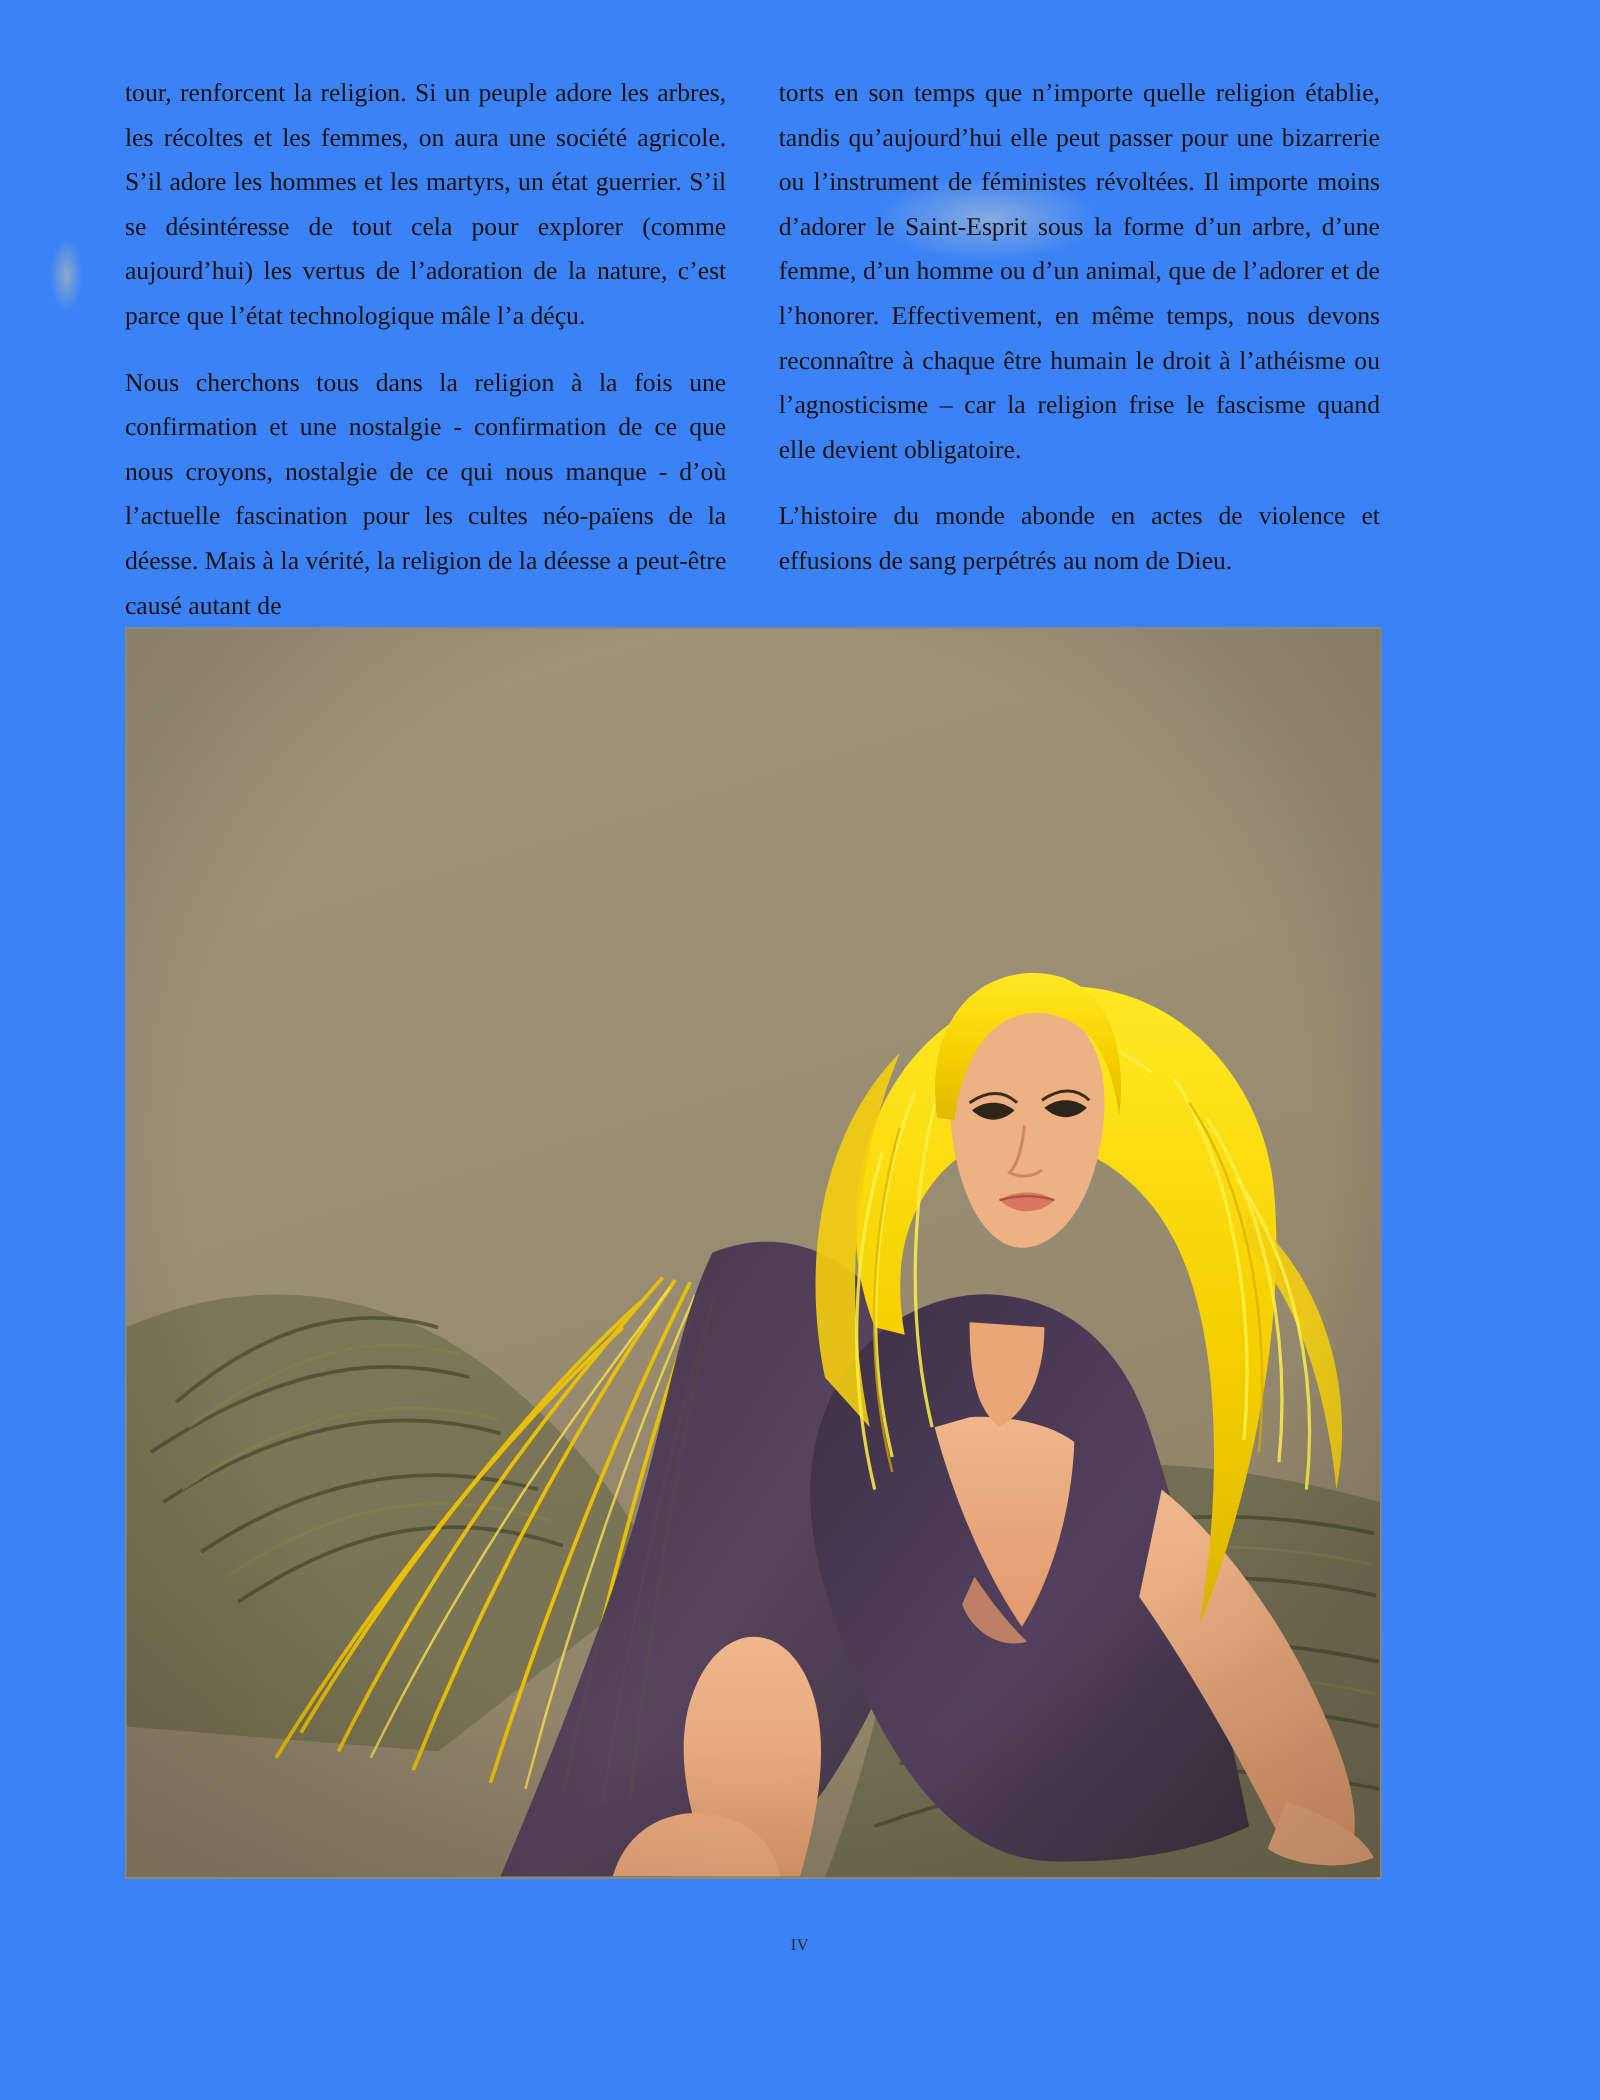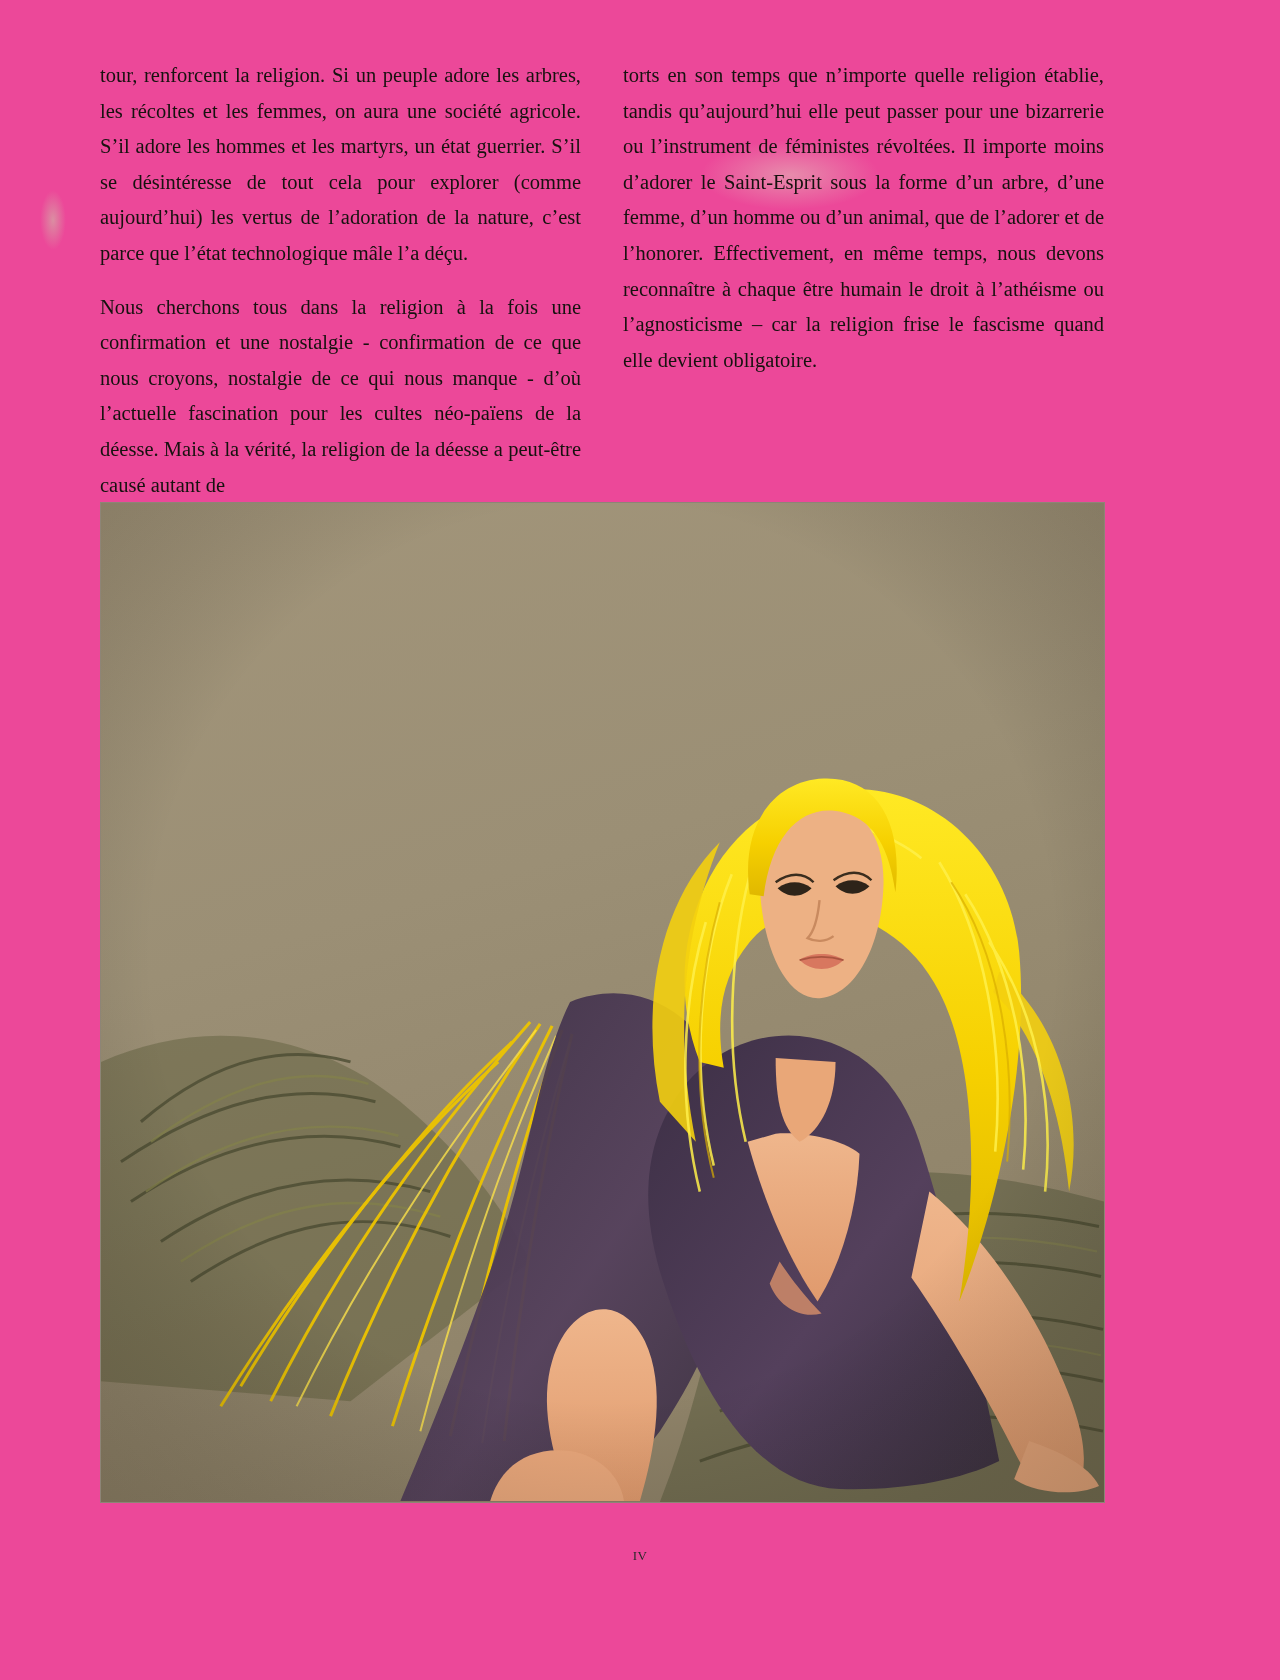--- a/index.html
+++ b/index.html
@@ -12,21 +12,21 @@
     height: 1680px;
     position: relative;
     font-family: "Liberation Serif", serif;
     color: #121212;
     overflow: hidden;
   }
 
   .page {
     position: absolute;
     inset: 0;
-    background: #ec4899;
+    background: #3b82f6;
   }
 
   
   .columns {
     position: absolute;
     top: 58px;
     left: 100px;
     width: 1004px;
     display: flex;
     gap: 42px;
@@ -94,20 +94,21 @@
 
   <div class="columns">
 
     <div class="col">
       <p>tour, renforcent la religion. Si un peuple adore les arbres, les récoltes et les femmes, on aura une société agricole. S’il adore les hommes et les martyrs, un état guerrier. S’il se désintéresse de tout cela pour explorer (comme aujourd’hui) les vertus de l’adoration de la nature, c’est parce que l’état technologique mâle l’a déçu.</p>
       <p>Nous cherchons tous dans la religion à la fois une confirmation et une nostalgie - confirmation de ce que nous croyons, nostalgie de ce qui nous manque - d’où l’actuelle fascination pour les cultes néo-païens de la déesse. Mais à la vérité, la religion de la déesse a peut-être causé autant de</p>
     </div>
 
     <div class="col">
       <p>torts en son temps que n’importe quelle religion établie, tandis qu’aujourd’hui elle peut passer pour une bizarrerie ou l’instrument de féministes révoltées. Il importe moins d’adorer le Saint-Esprit sous la forme d’un arbre, d’une femme, d’un homme ou d’un animal, que de l’adorer et de l’honorer. Effectivement, en même temps, nous devons reconnaître à chaque être humain le droit à l’athéisme ou l’agnosticisme – car la religion frise le fascisme quand elle devient obligatoire.</p>
+      <p>L’histoire du monde abonde en actes de violence et effusions de sang perpétrés au nom de Dieu.</p>
     </div>
 
   </div>
 
   <figure class="plate" style="margin:0;">
     <svg viewBox="0 0 1005 1001" preserveAspectRatio="none">
       <defs>
         <linearGradient id="bg" x1="0" y1="0" x2="0.3" y2="1">
           <stop offset="0%" stop-color="#a2957a"></stop>
           <stop offset="45%" stop-color="#9b8f75"></stop>

